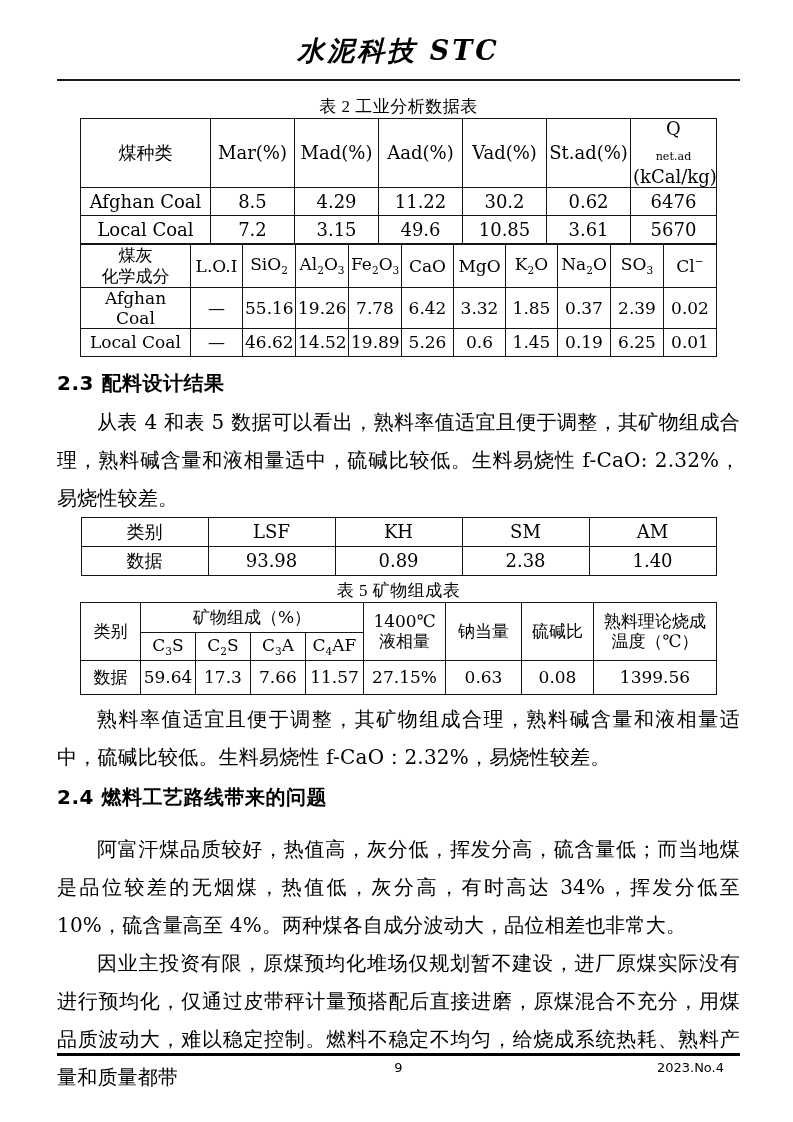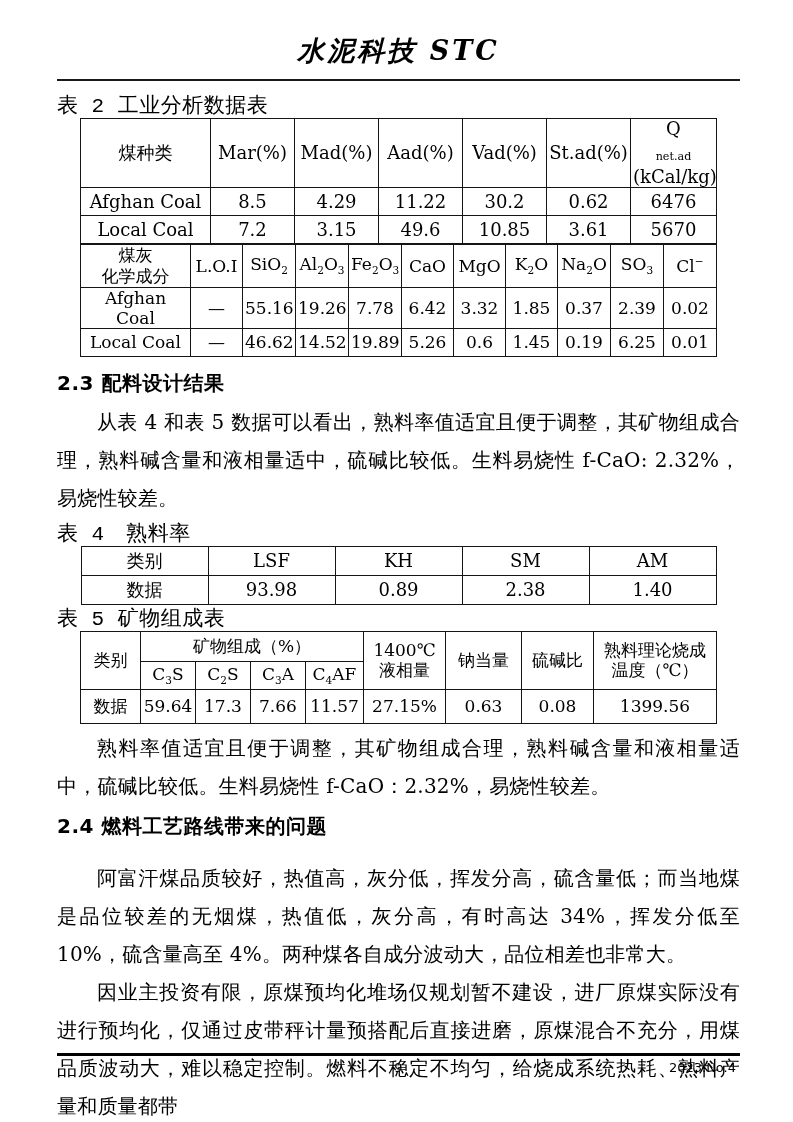--- a/index.html
+++ b/index.html
@@ -10,22 +10,22 @@
     background:#ffffff; padding:34px 53px 0 57px; overflow:hidden;
   }
   .journal-title {
     text-align:center; font-size:27px; line-height:34px;
     font-weight:bold; font-style:italic; letter-spacing:3px;
     font-family:"DejaVu Serif",serif;
   }
   .header-rule { margin-top:11px; border-top:2.5px solid #1a1a1a; }
 
   .caption {
-    font-family:Liberation Mono, monospace;
-    font-size:21px; line-height:22px; font-weight:500; letter-spacing:0.5px;
+    text-align:center; font-family:Liberation Serif, serif;
+    font-size:17px; line-height:22px; font-weight:500; letter-spacing:0.5px;
   }
   .cap2 { margin-top:15px; }
   .cap3 { margin-top:14px; }
   .cap4 { margin-top:7px; }
   .cap5 { margin-top:4px; }
 
   table.t { border-collapse:collapse; margin:0 auto; table-layout:fixed; width:636px; }
   .t th, .t td {
     border:1.5px solid #151515; font-weight:normal; text-align:center;
     vertical-align:middle; padding:0 2px;
@@ -71,21 +71,21 @@
   .p24a { margin-top:20px; }
   .p24b { margin-top:0; }
 
   .footer { position:absolute; top:1053px; left:57px; width:683px; }
   .footer-rule { border-top:3.5px solid #000; }
   .footer-row {
     position:relative; margin-top:3px;
     font-family:"DejaVu Sans","Liberation Sans",sans-serif; font-size:13px; line-height:18px;
   }
   .page-number { text-align:center; }
-  .issue { position:absolute; right:4px; top:0; }
+  .issue { position:absolute; right:16px; top:0; }
 </style>
 </head>
 <body>
 
 <div class="page">
 
   <div class="journal-title">水泥科技 STC</div>
   <div class="header-rule"></div>
 
   <div class="caption cap2">表 2 工业分析数据表</div>
@@ -189,21 +189,20 @@
       <td>0.19</td>
       <td>6.25</td>
       <td>0.01</td>
     </tr>
   </tbody>
     </table>
 
   <div class="section-heading h23">2.3 配料设计结果</div>
   <p class="para p23">从表 4 和表 5 数据可以看出，熟料率值适宜且便于调整，其矿物组成合理，熟料碱含量和液相量适中，硫碱比较低。生料易烧性 f-CaO: 2.32%，易烧性较差。</p>
 
-  <div class="caption cap4">表 4　熟料率</div>
   <table class="t t4">
     <tbody>
         <tr>
       <th>类别</th>
       <th>LSF</th>
       <th>KH</th>
       <th>SM</th>
       <th>AM</th>
     </tr>
     <tr>

